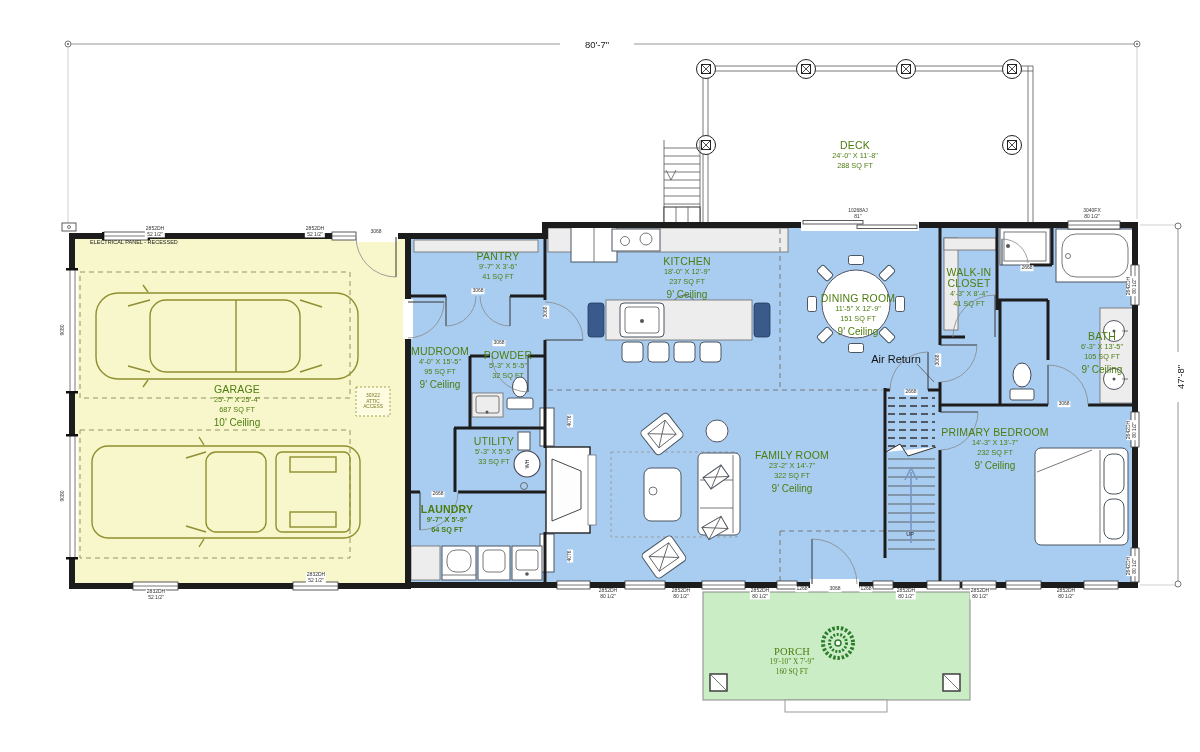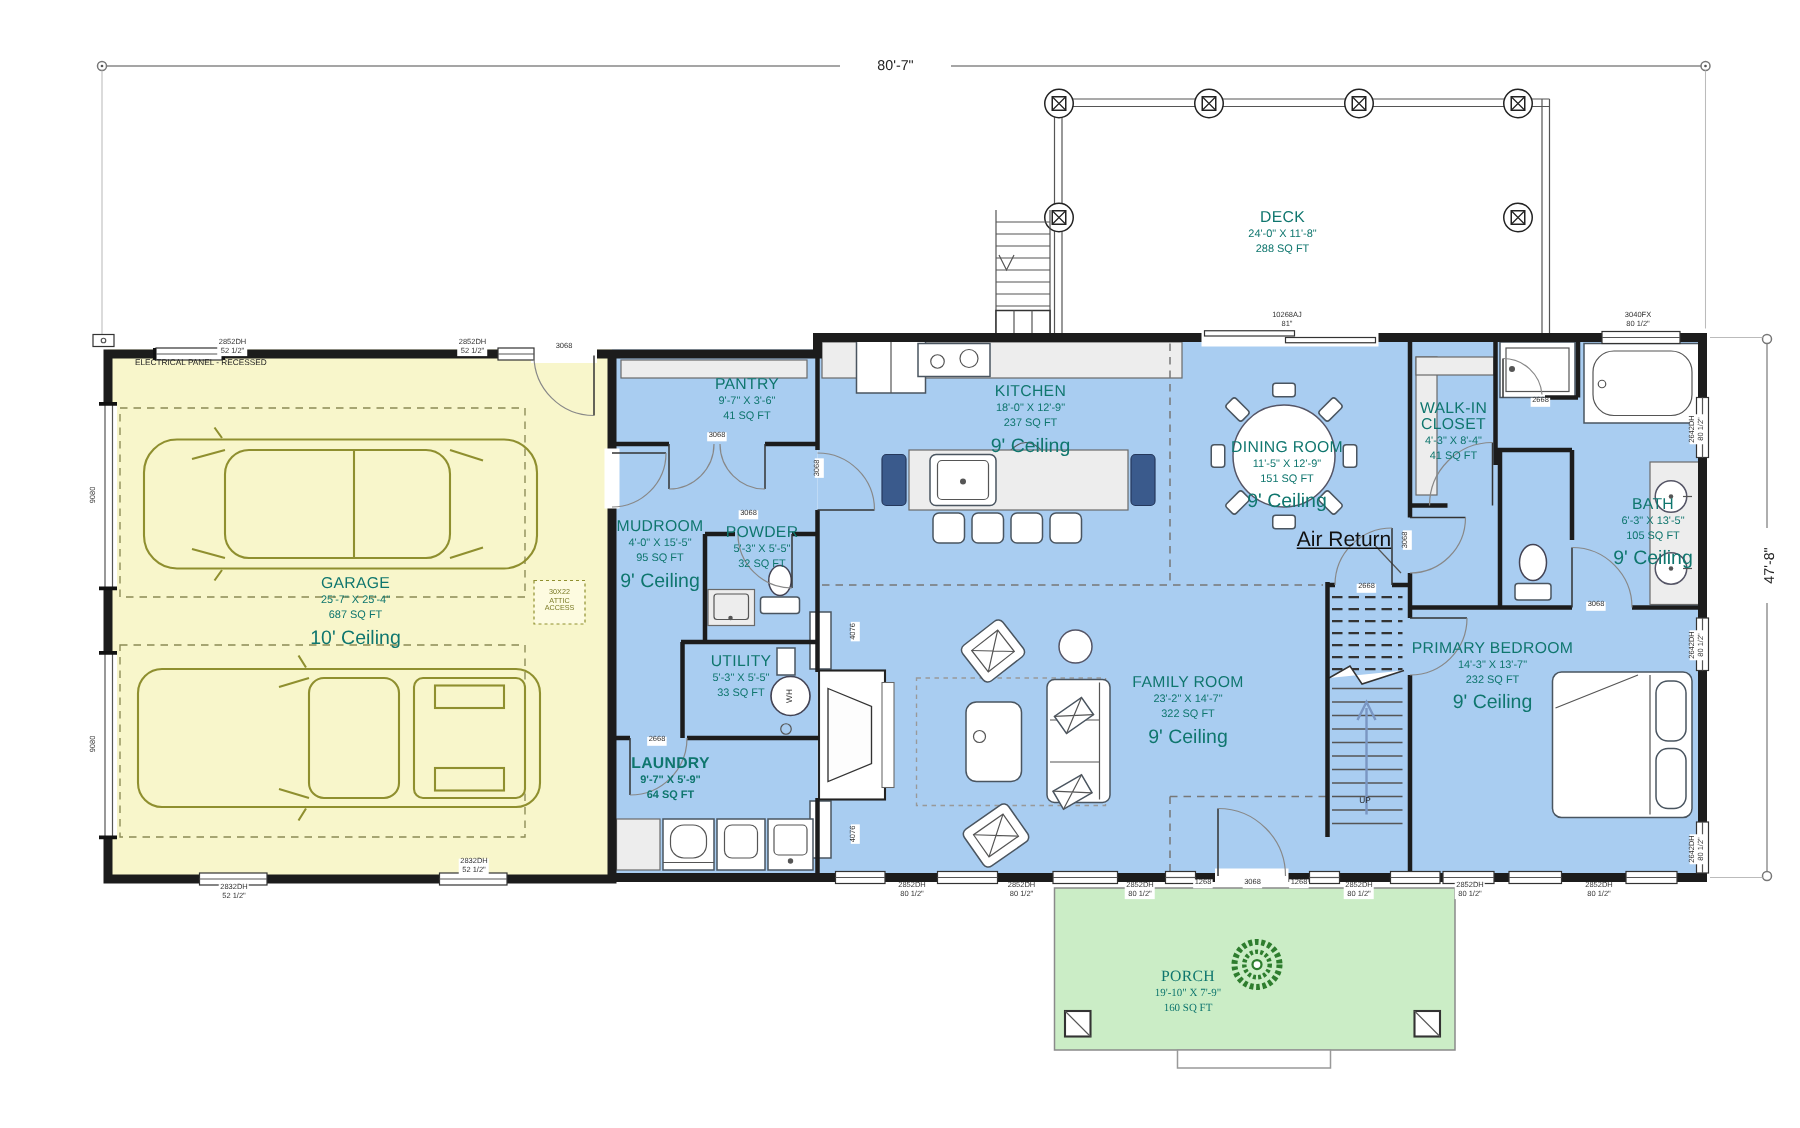--- a/index.html
+++ b/index.html
@@ -25,32 +25,32 @@
   .win-r{fill:#fff;stroke:#333;stroke-width:.8;}
   .cap{fill:#111;}
   .diml{stroke:#888;stroke-width:.9;fill:none;}
   .lead{stroke:#bbb;stroke-width:.7;}
   .navy{fill:var(--navy-chair);stroke:#25385c;stroke-width:.8;}
   .treadD{stroke:#333;stroke-width:1.5;stroke-dasharray:7 4;}
   .tread{stroke:#555;stroke-width:.9;}
   .arrow{stroke:var(--arrow-blue);stroke-width:1.6;fill:none;}
   .plant{stroke:var(--plant-green);fill:none;}
   
-  .room-label{position:absolute;transform:translateX(-50%);text-align:center;color:#0f766e;pointer-events:none;}
+  .room-label{position:absolute;transform:translateX(-50%);text-align:center;color:#4d7c0f;pointer-events:none;}
   .rname{font-size:10.5px;line-height:11px;letter-spacing:.2px;white-space:pre-line;}
   .rdims{font-size:7.3px;line-height:9.5px;}
   .rsqft{font-size:7.3px;line-height:9.5px;}
-  .rceil{font-size:13px;margin-top:3px;}
+  .rceil{font-size:10px;margin-top:3px;}
   .ann{position:absolute;white-space:pre;text-align:center;transform:translate(-50%,-50%);
        color:var(--label-gray);pointer-events:none;}
   .win{font-size:5px;line-height:5.6px;background:#fff;padding:0 1px;}
   .doorlab{font-size:5px;line-height:5.6px;background:#fff;padding:0 1px;}
   .dim{font-size:9.5px;background:#fff;padding:0 3px;color:#222;}
   .note{font-size:5.5px;color:#222;background:transparent;}
-  .midtext{font-size:14px;color:#111;text-decoration:underline;}
+  .midtext{font-size:11px;color:#111;}
   .attic{font-size:4.8px;line-height:5.5px;color:#7a7a25;}
 </style>
 </head>
 <body>
 
 <div id="plan">
 <svg width="1200" height="752" viewBox="0 0 1200 752">
   <defs>
     <g id="post">
       <circle r="9.5" fill="#fff" stroke="#222" stroke-width="1"></circle>

